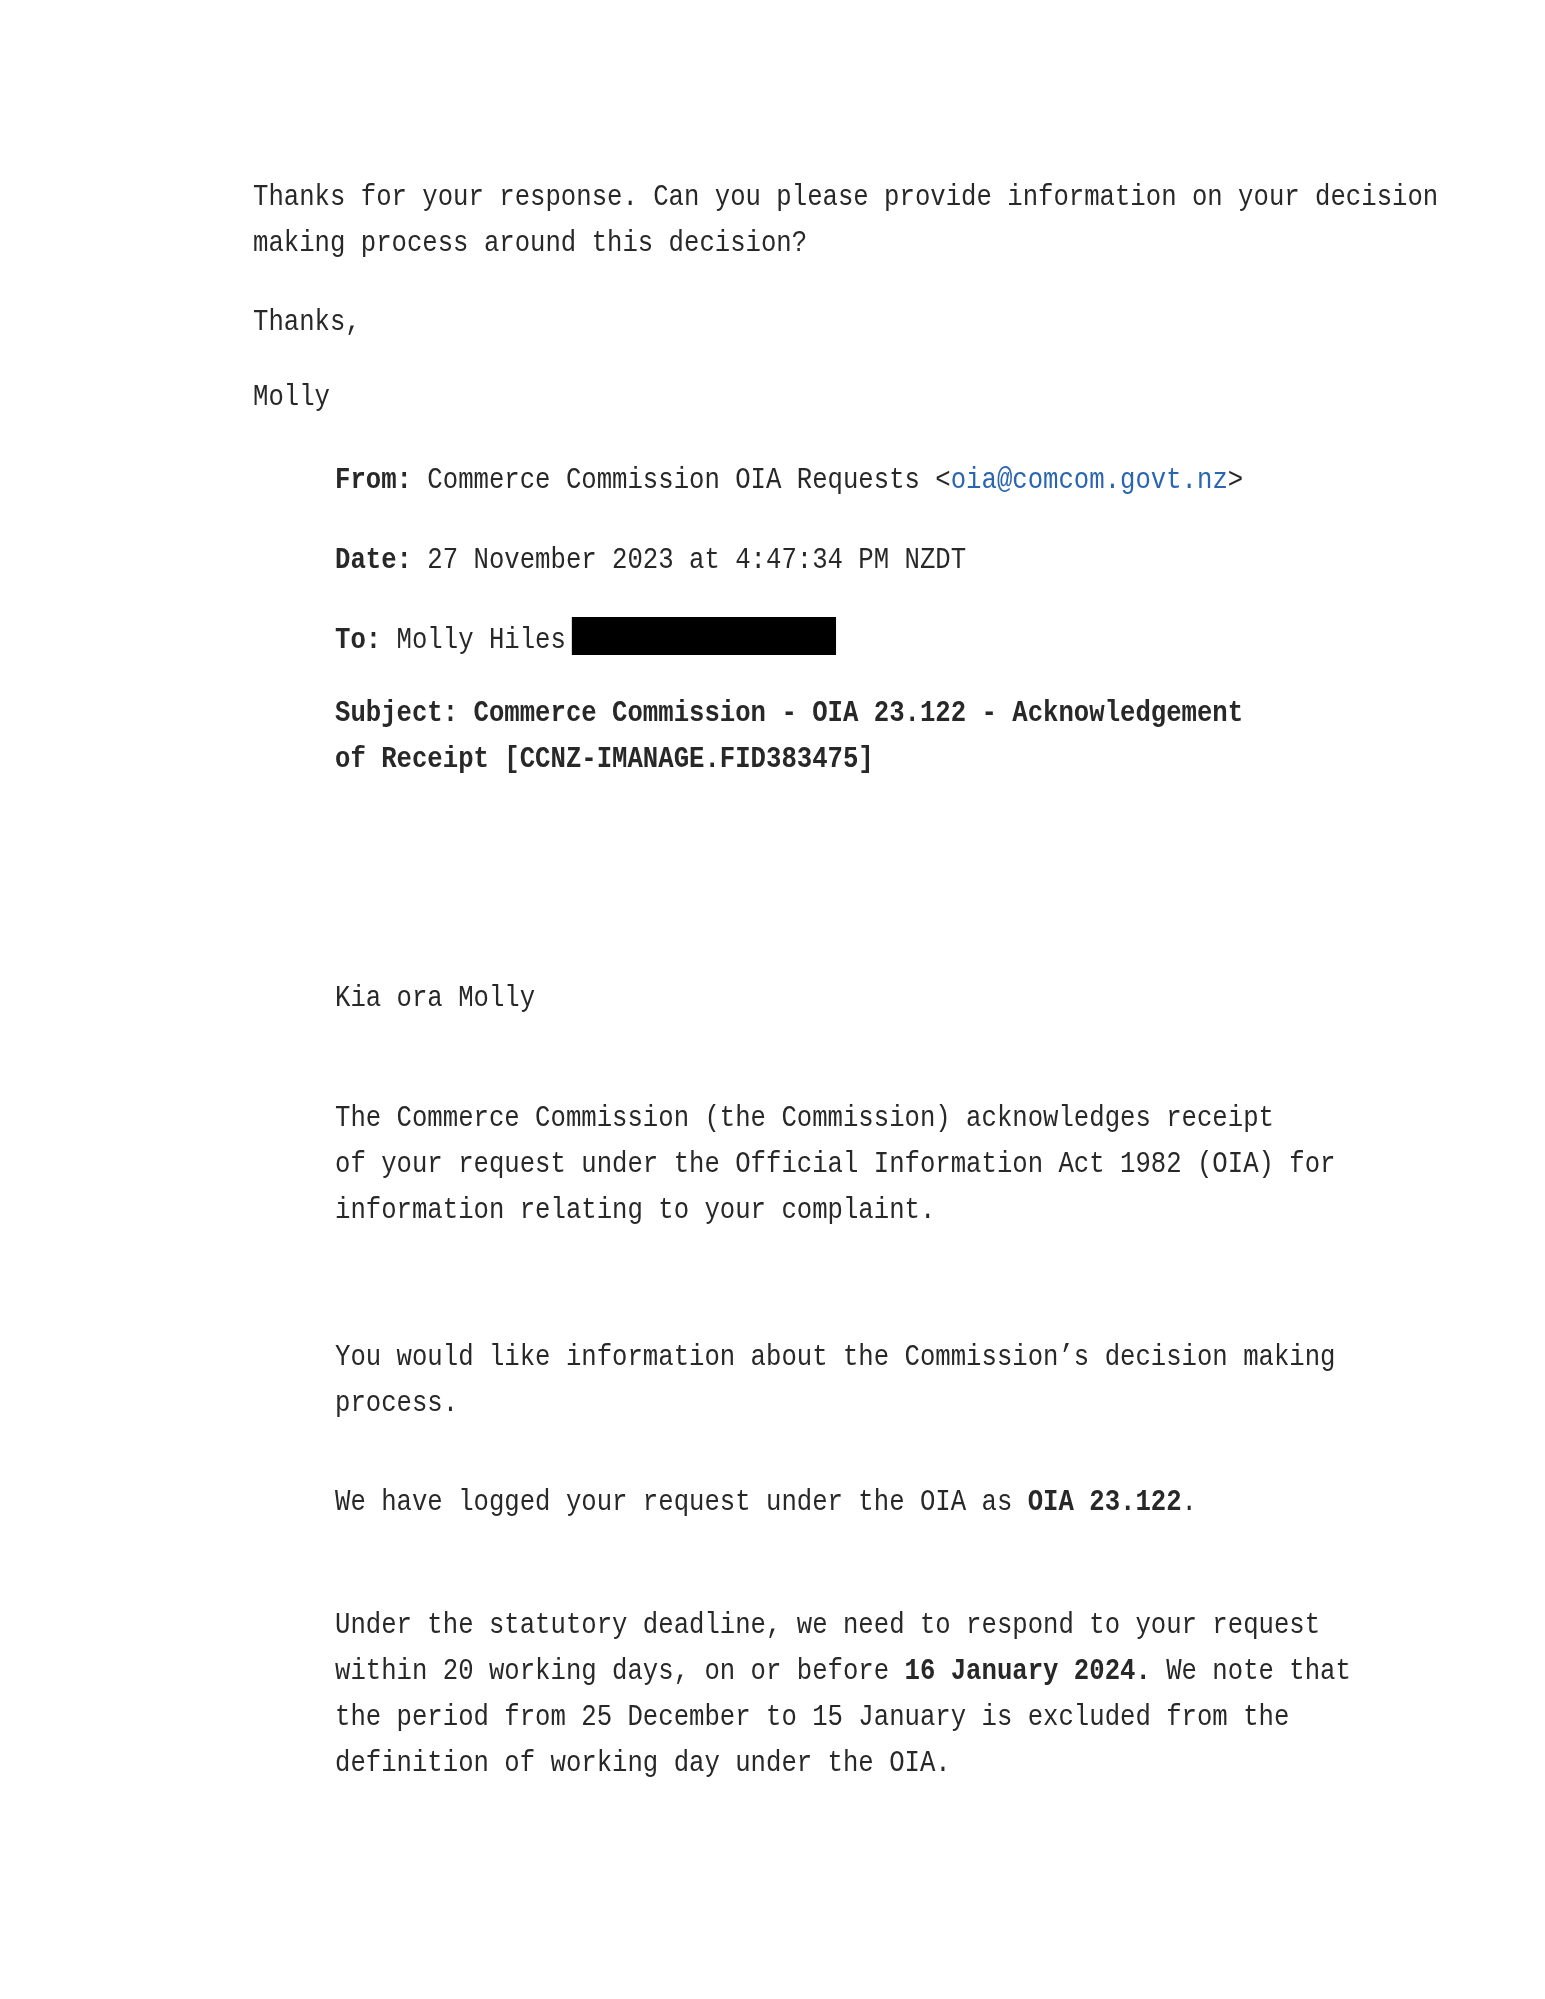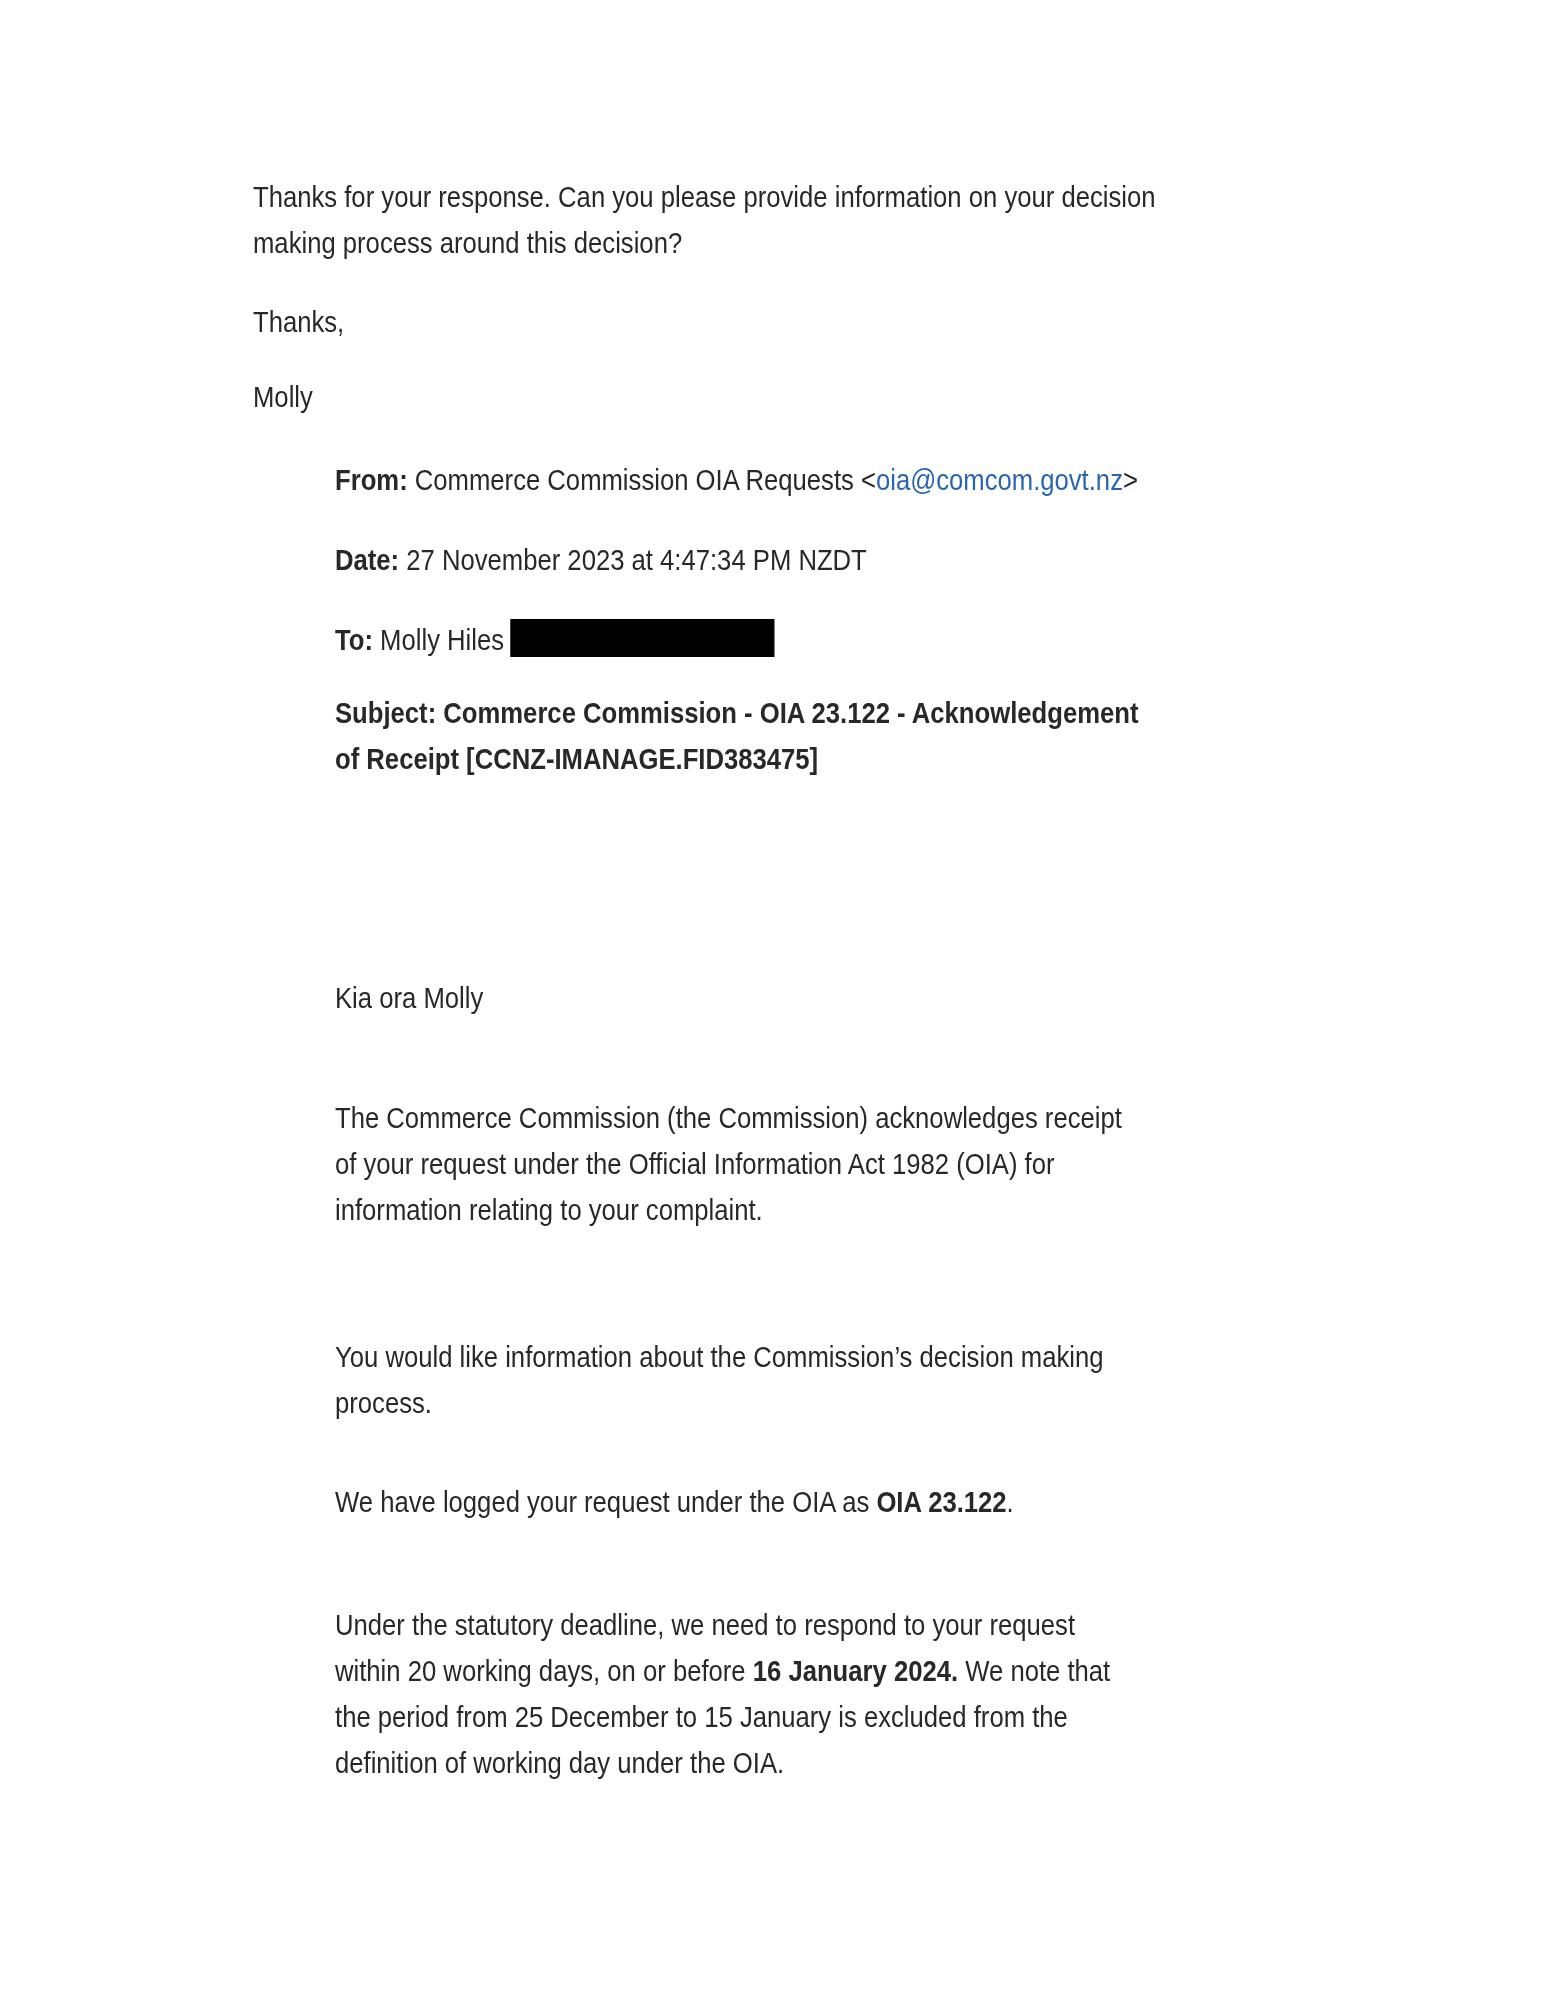--- a/index.html
+++ b/index.html
@@ -6,21 +6,21 @@
     margin: 0;
     padding: 0;
     background: #ffffff;
   }
   .page {
     position: relative;
     width: 1545px;
     height: 1999px;
     background: var(--page-bg, #ffffff);
     overflow: hidden;
-    font-family: Liberation Sans, sans-serif;
+    font-family: Liberation Mono, monospace;
     color: var(--text, #282828);
   }
   .block {
     position: absolute;
     font-size: 30px;
     line-height: 46px;
     transform: scaleX(0.855);
     transform-origin: 0 0;
     white-space: nowrap;
   }

